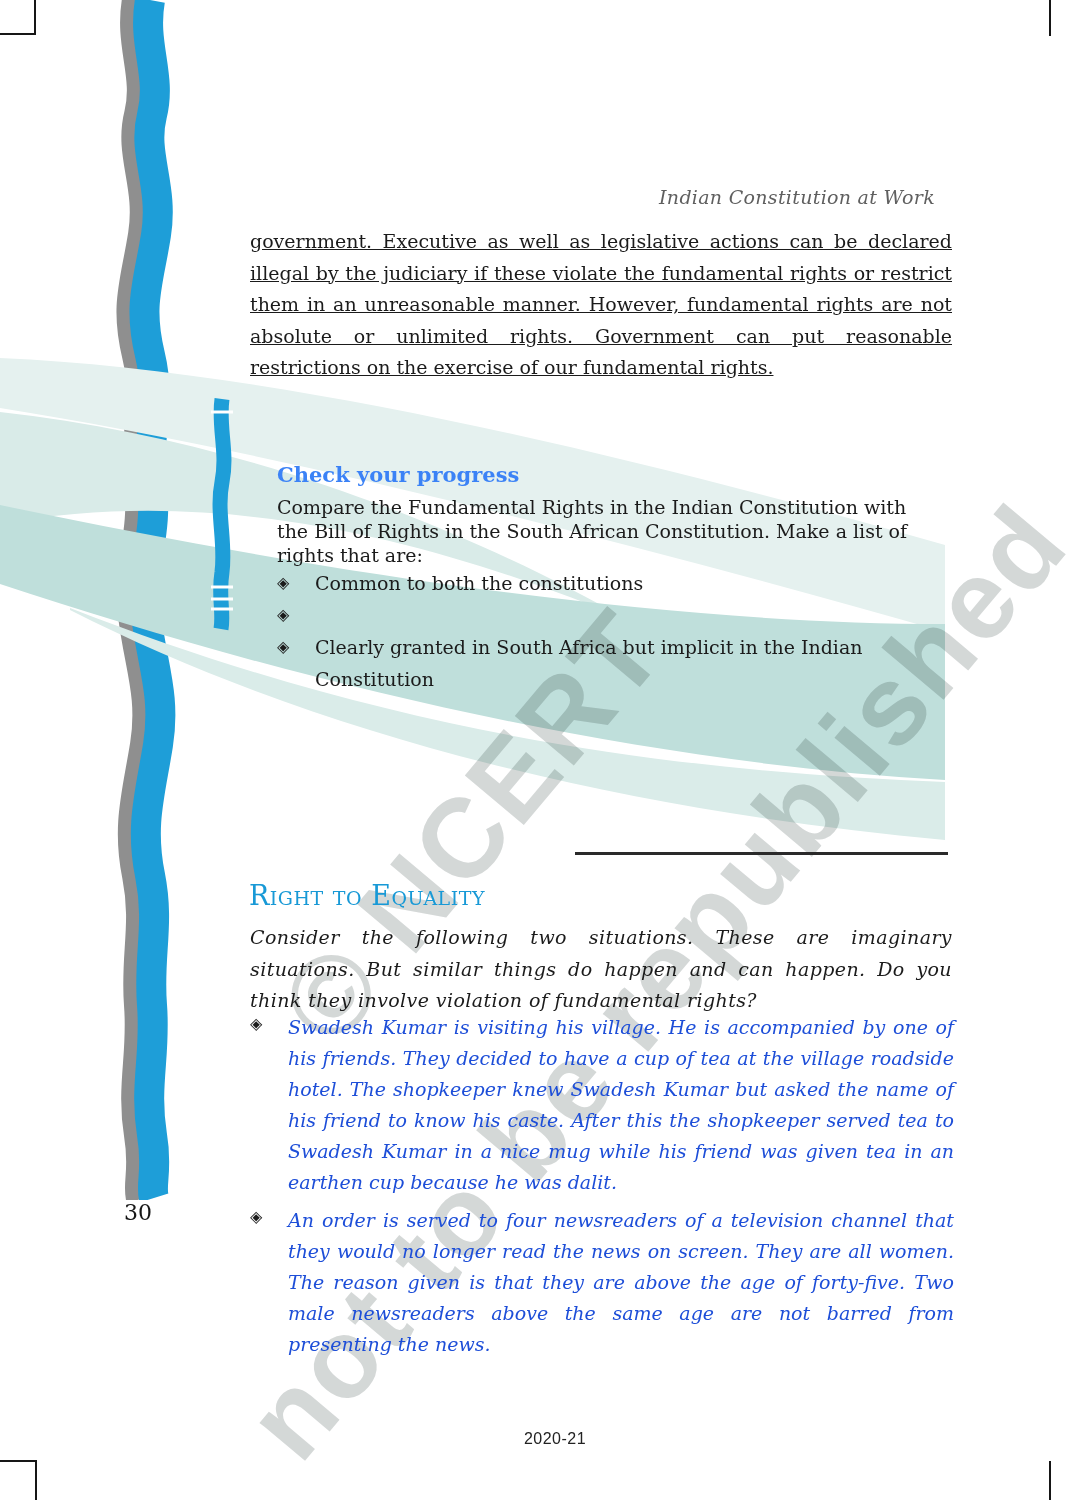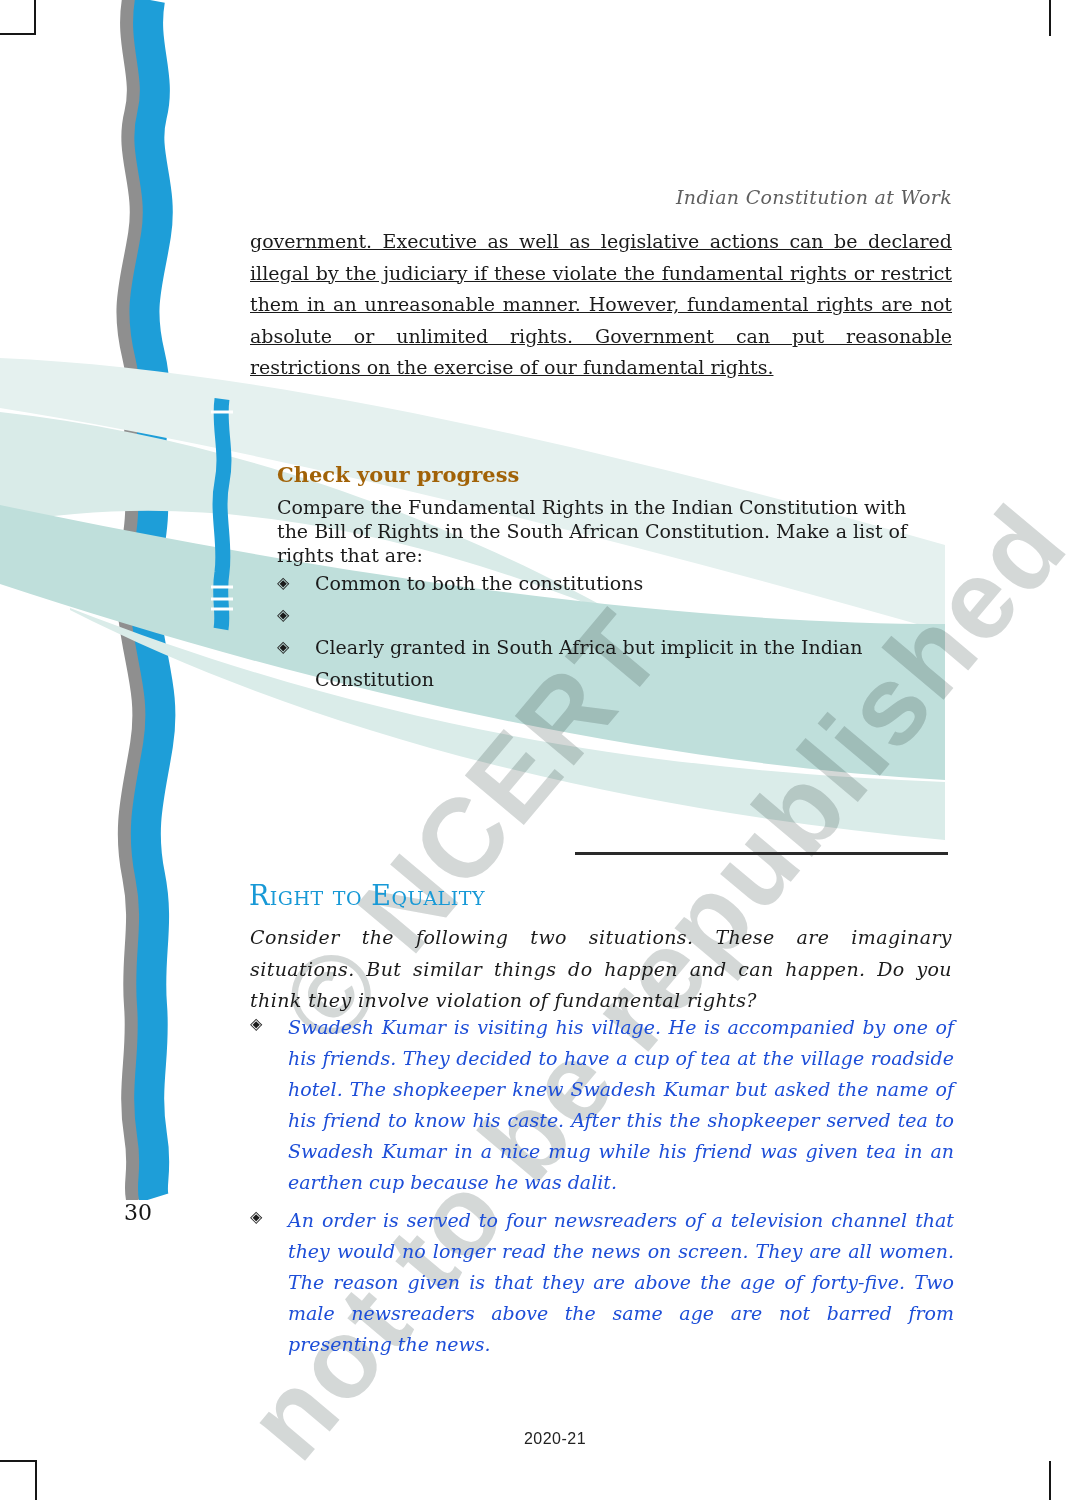--- a/index.html
+++ b/index.html
@@ -20,31 +20,31 @@
 
   .watermark{
     position:absolute;left:-95px;top:664px;width:1320px;z-index:3;
     transform:rotate(-50deg);transform-origin:center;
     text-align:center;font-family:"Liberation Sans", sans-serif;font-weight:700;
     font-size:112px;line-height:2.15;letter-spacing:3px;
     color:#aab1b0;opacity:.5;mix-blend-mode:multiply;white-space:nowrap;
   }
 
   .running-head{
-    position:absolute;top:186px;right:135px;z-index:5;
+    position:absolute;top:186px;right:152px;z-index:5;
     font-style:italic;font-size:19px;color:#5f5f5f;letter-spacing:.3px;
   }
 
   .intro{
     position:absolute;left:250px;top:226px;width:702px;z-index:5;margin:0;
     font-size:19px;line-height:31.5px;text-align:justify;color:#1b1b1b;text-decoration:underline;
   }
 
   .cyp{position:absolute;left:277px;top:462px;width:640px;z-index:5;}
-  .cyp-title{font-weight:700;font-size:21px;margin-bottom:8px;color:#a16207;}
+  .cyp-title{font-weight:700;font-size:21px;margin-bottom:8px;color:#3b82f6;}
   .cyp-intro{font-size:19px;line-height:24px;color:#1b1b1b;}
   .cyp-item{display:flex;font-size:19px;line-height:32px;color:#1b1b1b;}
   .glyph{flex:0 0 38px;font-family:"DejaVu Sans", sans-serif;font-size:16px;}
 
   .rule{position:absolute;left:575px;top:852px;width:373px;height:3px;background:#2a2a2a;z-index:5;}
 
   .sec-title{
     position:absolute;left:249px;top:880px;z-index:5;margin:0;
     font-variant:small-caps;font-weight:400;font-size:27px;letter-spacing:.5px;
     color:#1899d6;

